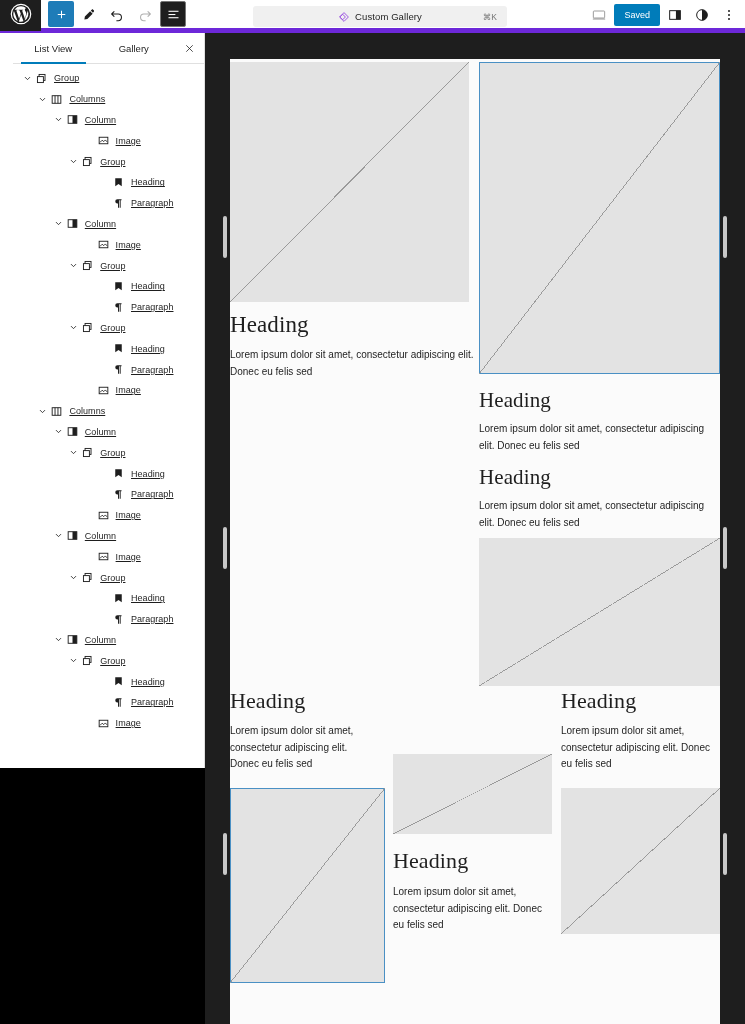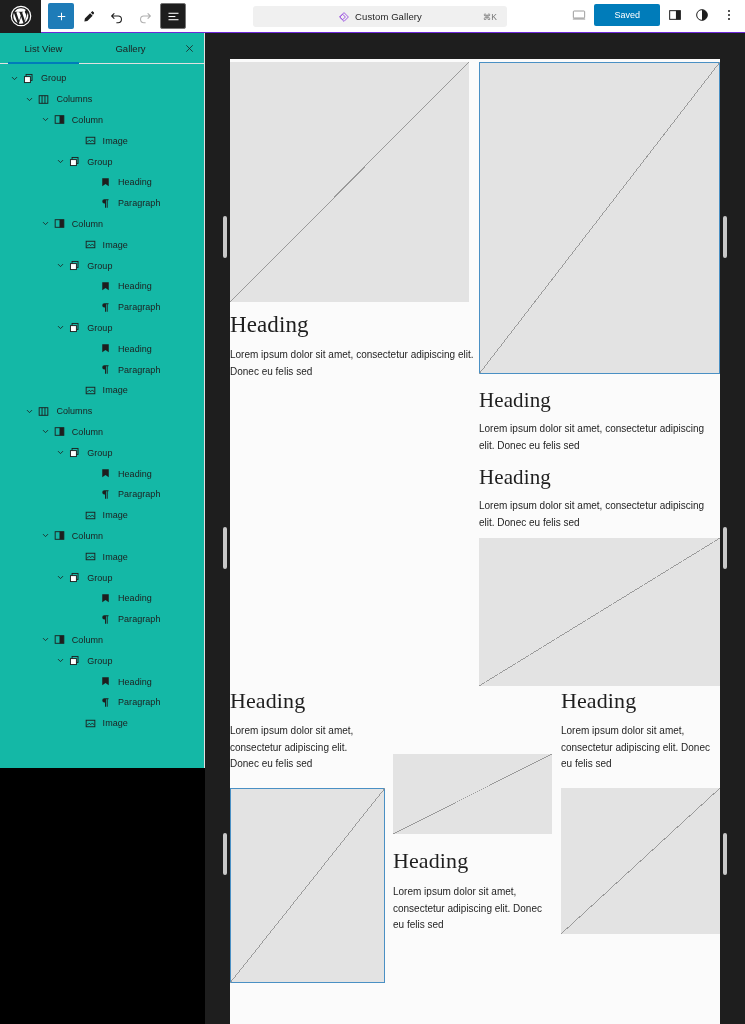--- a/index.html
+++ b/index.html
@@ -8,21 +8,21 @@
     background: #000;
     font-family: "Liberation Sans", sans-serif;
     overflow: hidden;
   }
   .app { position: relative; width: 745px; height: 1024px; background: #000; }
 
   
   .topbar {
     position: absolute; left: 0; top: 0; width: 745px; height: 33px;
     background: #fff; display: flex; align-items: center;
-    border-bottom: 1px solid #6d28d9;
+    border-bottom: 5px solid #6d28d9;
   }
   .wp-logo {
     width: 41px; height: 33px; background: #1e1e1e;
     display: flex; align-items: center; justify-content: center; flex: 0 0 41px;
   }
   .wp-logo svg { display: block; }
   .tb-left-tools { display: flex; align-items: center; gap: 2px; padding-left: 7px; }
   .tb-btn {
     width: 26px; height: 26px; border-radius: 2px;
     display: flex; align-items: center; justify-content: center;
@@ -40,33 +40,34 @@
   }
   .cmd-ico { display:block; }
   .cmd-title { font-size: 9.5px; color: #1e1e1e; letter-spacing: .1px; }
   .cmd-kbd {
     position: absolute; right: 10px; font-size: 8.5px; color: #757575;
   }
 
   .tb-right { position: absolute; right: 4px; top: 3px; display: flex; align-items: center; gap: 3px; }
   .saved-btn {
     background: #007cba; color: #fff; font-size: 9px;
-    padding: 0 20px; height: 22px; line-height: 22px; border-radius: 2px;
+    padding: 0 10px; height: 22px; line-height: 22px; border-radius: 2px;
     border: none; cursor: pointer;
   }
   .ico-btn {
     width: 24px; height: 24px; display: flex; align-items: center; justify-content: center;
     cursor: pointer; border-radius: 2px;
   }
 
   
   .sidebar {
     position: absolute; left: 0; top: 33px; width: 205px; height: 735px;
-    background: #14b8a6; display: flex; flex-direction: column;
+    background: #ffffff; display: flex; flex-direction: column;
     border-right: 1px solid #e0e0e0;
+    padding-left: 13px;
   }
   .sb-tabs {
     position: relative; display: flex; height: 31px; flex: 0 0 31px;
     border-bottom: 1px solid #e0e0e0;
   }
   .sb-tab {
     flex: 1; display: flex; align-items: center; justify-content: center;
     font-size: 9.5px; color: #1e1e1e; cursor: pointer; position: relative;
   }
   .sb-tab.active { font-weight: normal; }
@@ -74,21 +75,21 @@
     content: ''; position: absolute; left: 8px; right: 8px; bottom: -1px;
     height: 2px; background: #007cba;
   }
   .sb-close {
     width: 30px; display: flex; align-items: center; justify-content: center;
     cursor: pointer; color: #1e1e1e; font-size: 12px; flex: 0 0 30px;
   }
   .tree { flex: 1; overflow: hidden; padding-top: 4px; }
   .tree-row {
     display: flex; align-items: center; height: 20.8px;
-    font-size: 9px; color: #1e1e1e; cursor: pointer; white-space: nowrap;
+    font-size: 9px; color: #1e1e1e; cursor: pointer; white-space: nowrap; text-decoration: underline;
   }
   .chev {
     width: 13px; height: 13px; display: flex; align-items: center; justify-content: center;
     flex: 0 0 13px; cursor: pointer;
   }
   .chev.empty { visibility: hidden; }
   .blk-ico {
     width: 15px; height: 15px; flex: 0 0 15px; display: flex;
     align-items: center; justify-content: center; margin-right: 5px;
   }

